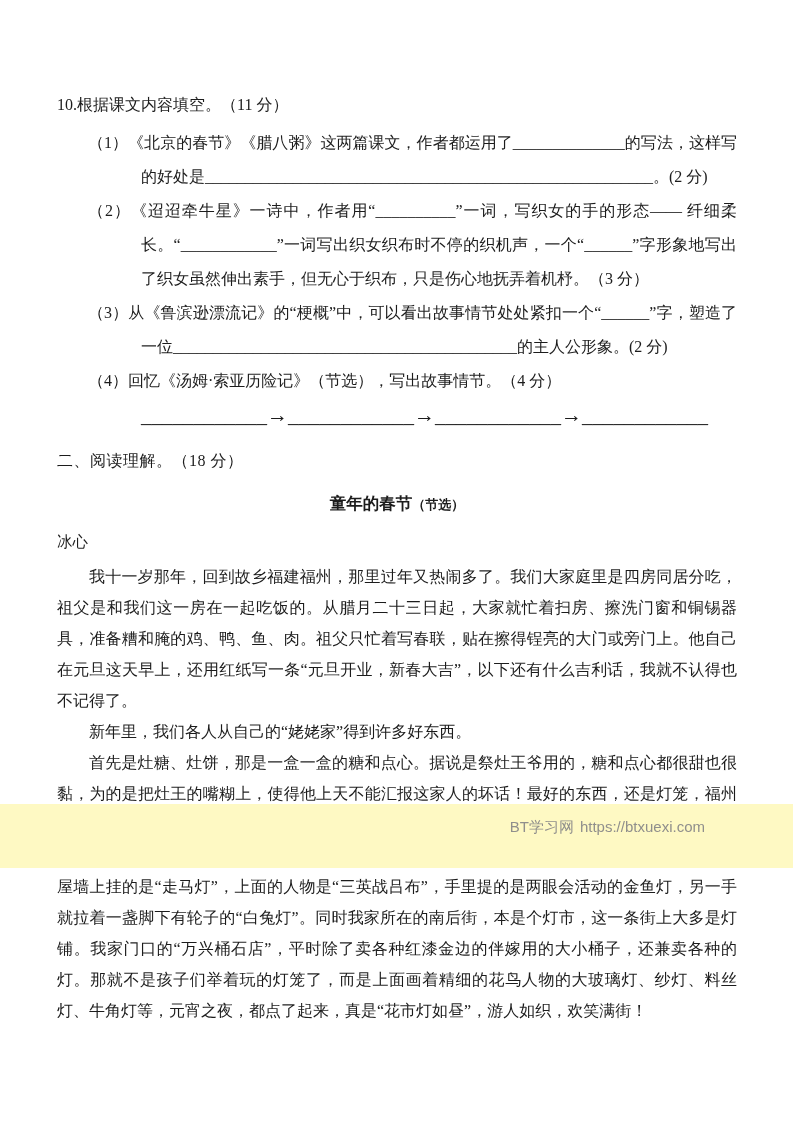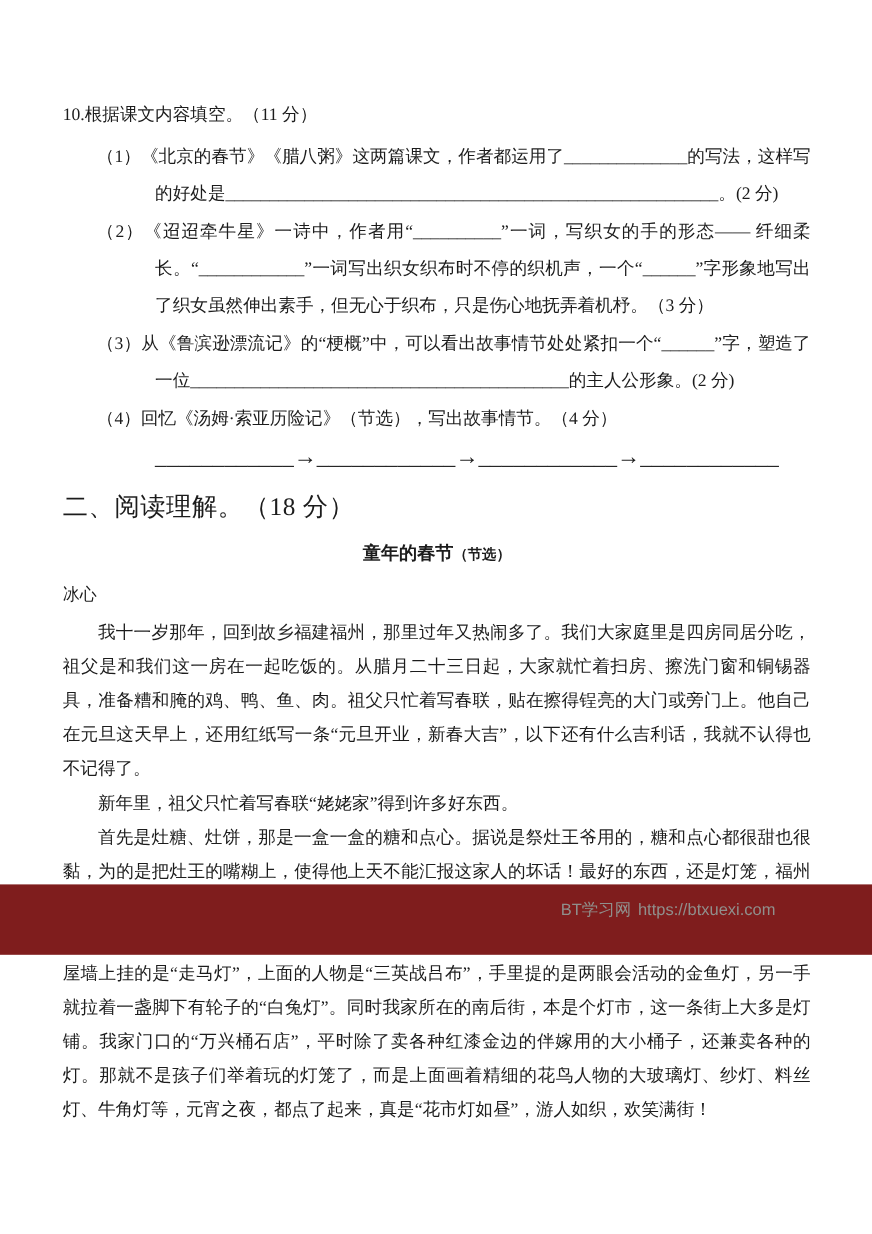--- a/index.html
+++ b/index.html
@@ -29,21 +29,21 @@
     text-indent: -53px;
     text-align: justify;
   }
   .blank-line {
     font-size: 21px;
     line-height: 34px;
     padding-left: 84px;
     white-space: nowrap;
   }
   .section-header {
-    font-size: 23px;
+    font-size: 16px;
     line-height: 34px;
     margin-top: 12px;
     letter-spacing: 0.5px;
   }
   .reading-title {
     text-align: center;
     margin-top: 10px;
     line-height: 30px;
     font-family: Liberation Sans, sans-serif;
     font-weight: 700;
@@ -65,21 +65,21 @@
     line-height: 31px;
     text-align: justify;
     text-indent: 2em;
   }
   .footer {
     position: absolute;
     left: 0;
     bottom: 0;
     width: 793px;
     height: 64px;
-    background: #7f1d1d;
+    background: #fef9c3;
     color: #908f8c;
     font-size: 15px;
     padding: 14px 88px 0 0;
     text-align: right;
     font-family: "Liberation Sans", "DejaVu Sans", sans-serif;
   }
   .footer .sep { display: inline-block; width: 6px; }
 </style>
 </head>
 <body>
@@ -98,21 +98,21 @@
   <div class="section-header">二、阅读理解。（18 分）</div>
 
   <div class="reading-title">
     <span>童年的春节</span><span class="title-suffix">（节选）</span>
   </div>
 
   <div class="reading-author">冰心</div>
 
   <div class="reading-body">
     <div class="para">我十一岁那年，回到故乡福建福州，那里过年又热闹多了。我们大家庭里是四房同居分吃，祖父是和我们这一房在一起吃饭的。从腊月二十三日起，大家就忙着扫房、擦洗门窗和铜锡器具，准备糟和腌的鸡、鸭、鱼、肉。祖父只忙着写春联，贴在擦得锃亮的大门或旁门上。他自己在元旦这天早上，还用红纸写一条“元旦开业，新春大吉”，以下还有什么吉利话，我就不认得也不记得了。</div>
-    <div class="para">新年里，祖父只忙着写春联“姥姥家”得到许多好东西。</div>
+    <div class="para">新年里，我们各人从自己的“姥姥家”得到许多好东西。</div>
     <div class="para">首先是灶糖、灶饼，那是一盒一盒的糖和点心。据说是祭灶王爷用的，糖和点心都很甜也很黏，为的是把灶王的嘴糊上，使得他上天不能汇报这家人的坏话！最好的东西，还是灯笼，福州方言，“灯”和“丁”同音，因此送灯的数目，总比孩子的数目多一些，是添丁的意思。那时我的弟弟们还小，不会和我抢，多的那一盏总是给我。这些灯有纸的，有纱的，还有玻璃的。于是，我屋墙上挂的是“走马灯”，上面的人物是“三英战吕布”，手里提的是两眼会活动的金鱼灯，另一手就拉着一盏脚下有轮子的“白兔灯”。同时我家所在的南后街，本是个灯市，这一条街上大多是灯铺。我家门口的“万兴桶石店”，平时除了卖各种红漆金边的伴嫁用的大小桶子，还兼卖各种的灯。那就不是孩子们举着玩的灯笼了，而是上面画着精细的花鸟人物的大玻璃灯、纱灯、料丝灯、牛角灯等，元宵之夜，都点了起来，真是“花市灯如昼”，游人如织，欢笑满街！</div>
   </div>
 
   <div class="footer">
     <span>BT学习网</span><span class="sep"></span><span>https://btxuexi.com</span>
   </div>
 
 </div>
 
 </body></html>

